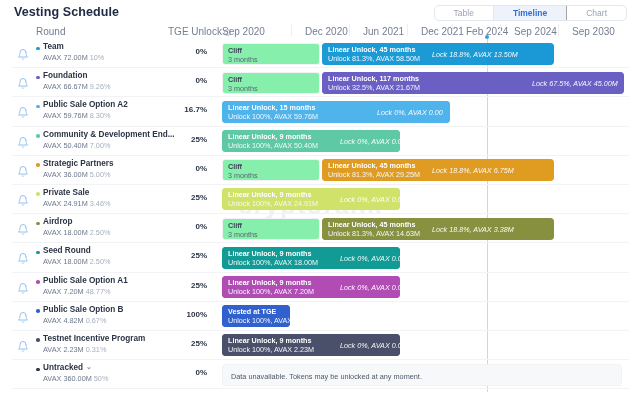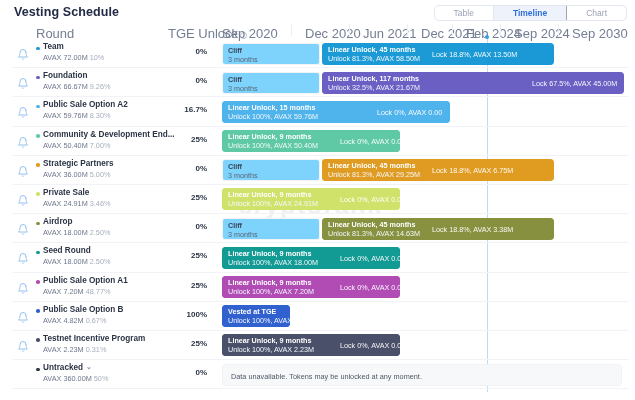--- a/index.html
+++ b/index.html
@@ -30,21 +30,21 @@
     cursor: pointer;
   }
   .viewtabs .vt.active {
     background: #eef3fb; color: #2e6fd9; font-weight: bold;
     border-left: 1px solid #e2e6ef; border-right: 1px solid #a3a3a3;
   }
 
   
   .colhdr {
     position: absolute; left: 0; top: 24px; width: 533px; height: 15px;
-    font-size: 13px; color: #737e93; text-align: right;
+    font-size: 10px; color: #737e93; text-align: right;
   }
   .colhdr .c { position: absolute; top: 2px; white-space: nowrap; }
   .ttick { position: absolute; top: 2px; white-space: nowrap; }
   .tick-sep {
     position: absolute; top: 0px; width: 1px; height: 12px;
     background: #eceff5;
   }
   .info-ic {
     display: inline-block; width: 7px; height: 7px; border-radius: 50%;
     border: 1px solid #b6bdcc; position: relative; top: 1px; margin-left: 2px;
@@ -94,21 +94,21 @@
   }
   .chev {
     display: inline-block; margin-left: 3px; color: #8d97a8; font-size: 7px;
     position: relative; top: -1px;
   }
 
   
   .track { position: absolute; left: 0; top: 0; height: 29.2px; width: 635px; }
   .cliff {
     position: absolute; top: 3.5px; height: 22px;
-    background: #7dd3fc; border-radius: 3px;
+    background: #86efac; border-radius: 3px;
     border: 1px solid #f2f3f6;
   }
   .cliff .l1 {
     position: absolute; left: 5px; top: 2px;
     font-size: 7.2px; font-weight: bold; color: #3c4457;
   }
   .cliff .l2 {
     position: absolute; left: 5px; top: 11px;
     font-size: 7.2px; color: #5b6577;
   }
@@ -125,21 +125,21 @@
   .bar .b1 {
     position: absolute; left: 6px; top: 2px; z-index: 3;
     font-size: 7.2px; font-weight: bold; color: #ffffff; white-space: nowrap;
   }
   .bar .b2 {
     position: absolute; left: 6px; top: 11px; z-index: 3;
     font-size: 7.2px; color: #f2f8fd; white-space: nowrap;
   }
   .bar .b3 {
     position: absolute; top: 7px; z-index: 3;
-    font-size: 7.2px; color: #ffffff; white-space: nowrap; opacity: .95;
+    font-size: 7.2px; color: #ffffff; white-space: nowrap; opacity: .95; font-style: italic;
   }
   .barflat {
     position: absolute; top: 3.5px; height: 22px; border-radius: 4px;
     background: #f7f8fa; border: 1px solid #f0f2f6;
   }
   .barflat .t {
     position: absolute; left: 8px; top: 7px;
     font-size: 7.3px; color: #4d5868; white-space: nowrap;
   }
   .wmk {

